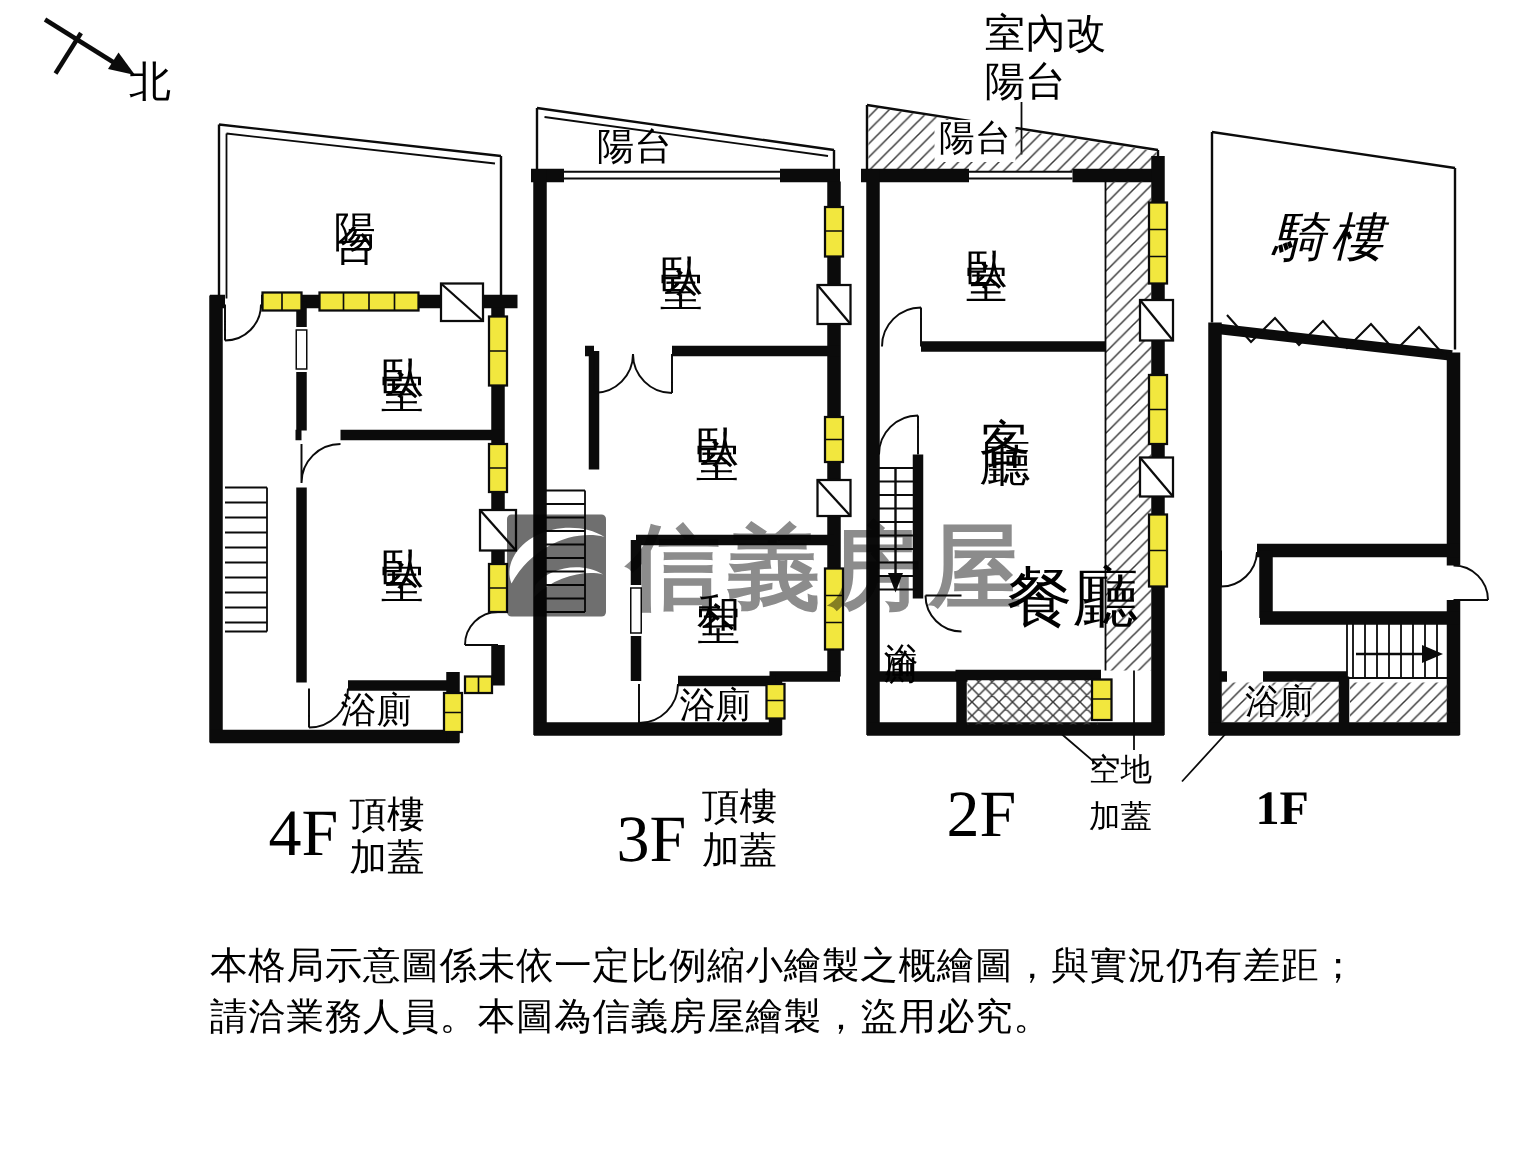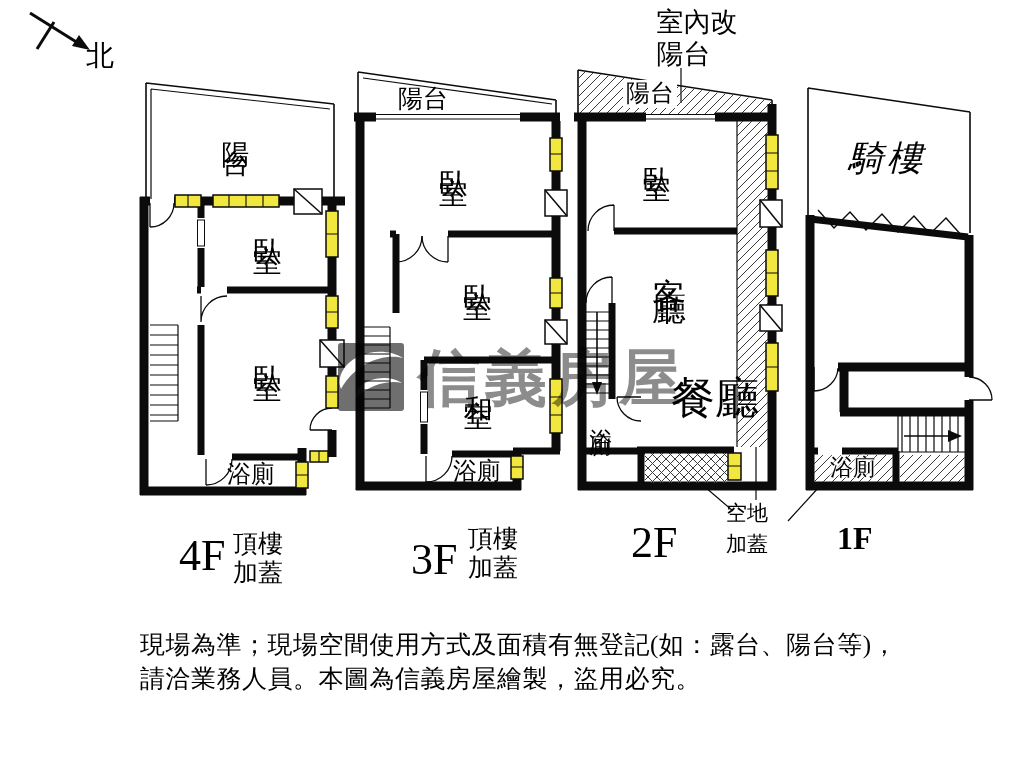--- a/index.html
+++ b/index.html
@@ -254,17 +254,17 @@
   <div class="lbl hctr" style="left:705px;top:374px;font-size:44px;margin-left:10px;">餐廳</div>
   <div class="lbl vtext" style="left:600px;top:410px;font-size:23px;letter-spacing:3px;">浴廁</div>
   <div class="lbl" style="left:631px;top:518px;font-size:44px;">2F</div>
   <div class="lbl" style="left:726px;top:498px;font-size:21px;line-height:31px;"><span>空地</span><br><span>加蓋</span></div>
 
   <div class="lbl hctr" style="left:887px;top:139px;font-size:35px;letter-spacing:4px;font-style:italic;">騎樓</div>
   <div class="lbl hctr halo" style="left:853px;top:455px;font-size:23px;">浴廁</div>
   <div class="lbl" style="left:837px;top:520px;font-size:32px;font-weight:bold;">1F</div>
 
   <div id="disclaimer">
-    <div>現場為準；現場空間使用方式及面積有無登記(如：露台、陽台等)，</div>
+    <div>本格局示意圖係未依一定比例縮小繪製之概繪圖，與實況仍有差距；</div>
     <div>請洽業務人員。本圖為信義房屋繪製，盜用必究。</div>
   </div>
 
 </div>
 
 </body></html>

